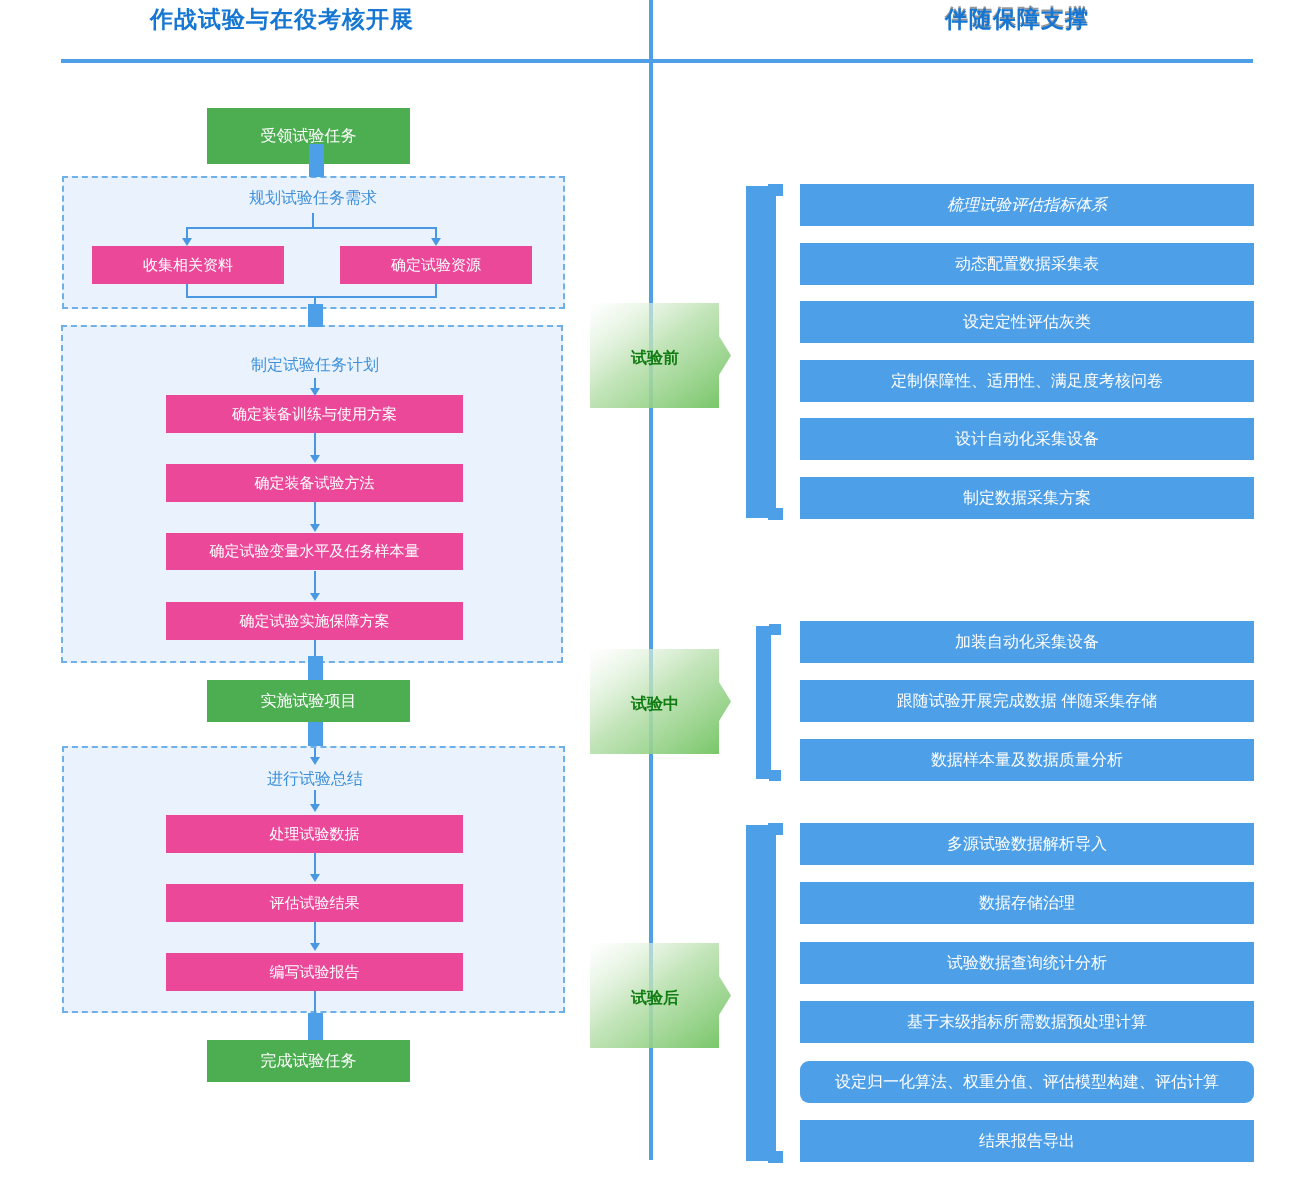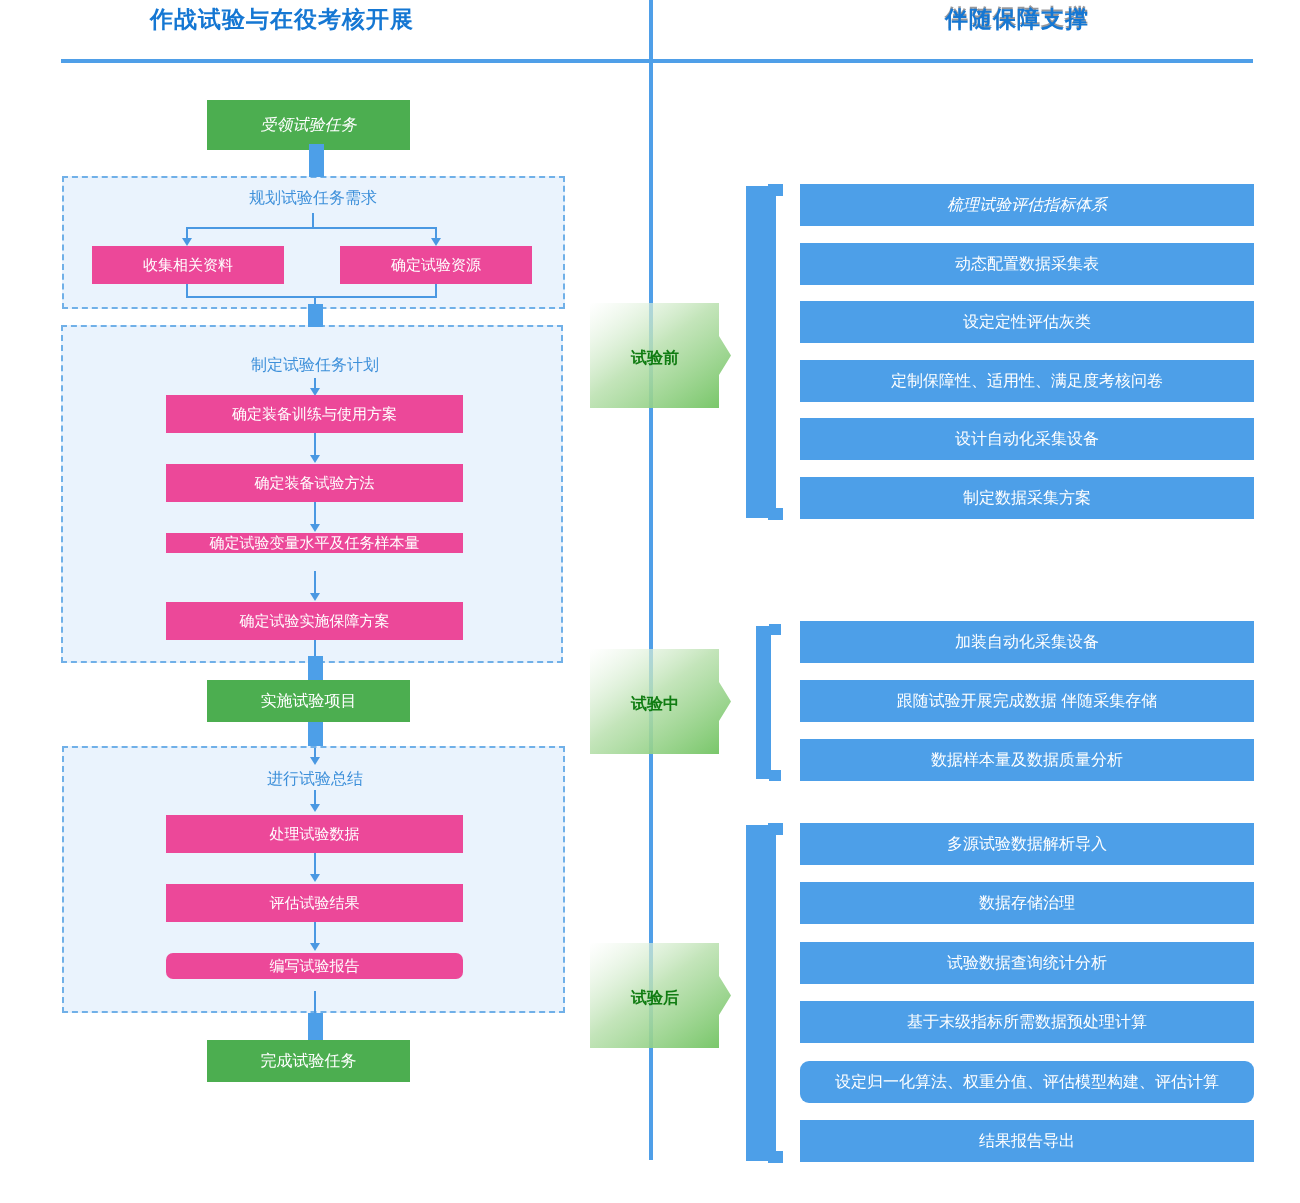--- a/index.html
+++ b/index.html
@@ -61,21 +61,21 @@
         <stop offset="1" stop-color="#6ec25e" stop-opacity="0.97"></stop>
       </linearGradient>
     </defs>
   </svg>
 
   <div class="title" style="left:62px;top:4px;width:440px;font-family:Liberation Mono, monospace;">作战试验与在役考核开展</div>
   <div class="title title-right" style="left:797px;top:4px;width:440px;">伴随保障支撑</div>
   <div class="hrule" style="left:61px;top:59px;width:1192px;height:4px;"></div>
   <div class="vdivider" style="left:649px;top:0px;width:4px;height:1160px;"></div>
 
-  <div class="box-green" style="left:207px;top:100px;width:203px;height:50px;font-style:italic;">受领试验任务</div>
+  <div class="box-green" style="left:207px;top:108px;width:203px;height:56px;">受领试验任务</div>
   <div class="thick" style="left:309px;top:144px;height:33px;"></div>
 
   <div class="dashed-container" style="left:62px;top:176px;width:503px;height:133px;"></div>
   <div class="flow-label" style="left:163px;top:188px;width:300px;">规划试验任务需求</div>
   <div class="vline" style="left:312px;top:213px;width:2px;height:15px;"></div>
   <div class="hline" style="left:186px;top:227px;width:251px;height:2px;"></div>
   <div class="vline" style="left:186px;top:227px;width:2px;height:11px;"></div>
   <div class="arrowhead" style="left:182px;top:238px;"></div>
   <div class="vline" style="left:435px;top:227px;width:2px;height:11px;"></div>
   <div class="arrowhead" style="left:431px;top:238px;"></div>
@@ -90,21 +90,21 @@
   <div class="dashed-container" style="left:61px;top:325px;width:502px;height:338px;"></div>
   <div class="flow-label" style="left:165px;top:355px;width:300px;">制定试验任务计划</div>
   <div class="vline" style="left:314px;top:378px;width:2px;height:10px;"></div>
   <div class="arrowhead" style="left:310px;top:388px;"></div>
   <div class="box-blue" style="left:166px;top:395px;width:297px;height:38px;">确定装备训练与使用方案</div>
   <div class="vline" style="left:314px;top:433px;width:2px;height:22px;"></div>
   <div class="arrowhead" style="left:310px;top:455px;"></div>
   <div class="box-blue" style="left:166px;top:464px;width:297px;height:38px;">确定装备试验方法</div>
   <div class="vline" style="left:314px;top:502px;width:2px;height:22px;"></div>
   <div class="arrowhead" style="left:310px;top:524px;"></div>
-  <div class="box-blue" style="left:166px;top:533px;width:297px;height:20px;">确定试验变量水平及任务样本量</div>
+  <div class="box-blue" style="left:166px;top:533px;width:297px;height:37px;">确定试验变量水平及任务样本量</div>
   <div class="vline" style="left:314px;top:571px;width:2px;height:22px;"></div>
   <div class="arrowhead" style="left:310px;top:593px;"></div>
   <div class="box-blue" style="left:166px;top:602px;width:297px;height:38px;">确定试验实施保障方案</div>
   <div class="vline" style="left:314px;top:640px;width:2px;height:18px;"></div>
   <div class="thick" style="left:308px;top:656px;height:24px;"></div>
 
   <div class="box-green" style="left:207px;top:680px;width:203px;height:42px;">实施试验项目</div>
   <div class="thick" style="left:308px;top:722px;height:24px;"></div>
 
   <div class="dashed-container" style="left:62px;top:746px;width:503px;height:267px;"></div>
@@ -112,21 +112,21 @@
   <div class="arrowhead" style="left:310px;top:757px;"></div>
   <div class="flow-label" style="left:165px;top:769px;width:300px;">进行试验总结</div>
   <div class="vline" style="left:314px;top:790px;width:2px;height:14px;"></div>
   <div class="arrowhead" style="left:310px;top:804px;"></div>
   <div class="box-blue" style="left:166px;top:815px;width:297px;height:38px;">处理试验数据</div>
   <div class="vline" style="left:314px;top:853px;width:2px;height:21px;"></div>
   <div class="arrowhead" style="left:310px;top:874px;"></div>
   <div class="box-blue" style="left:166px;top:884px;width:297px;height:38px;">评估试验结果</div>
   <div class="vline" style="left:314px;top:922px;width:2px;height:21px;"></div>
   <div class="arrowhead" style="left:310px;top:943px;"></div>
-  <div class="box-blue" style="left:166px;top:953px;width:297px;height:26px;border-radius:7px;">编写试验报告</div>
+  <div class="box-blue" style="left:166px;top:953px;width:297px;height:38px;">编写试验报告</div>
   <div class="vline" style="left:314px;top:991px;width:2px;height:22px;"></div>
   <div class="thick" style="left:308px;top:1013px;height:27px;"></div>
 
   <div class="box-green" style="left:207px;top:1040px;width:203px;height:42px;">完成试验任务</div>
 
   <svg class="phase-arrow" style="left:590px;top:303px;" width="141" height="105" viewBox="0 0 141 105">
     <polygon points="0,0 129,0 129,33 141,52.5 129,72 129,105 0,105" fill="url(#arrowGrad)"></polygon>
   </svg>
   <div class="phase-label" style="top:348px;">试验前</div>
 

